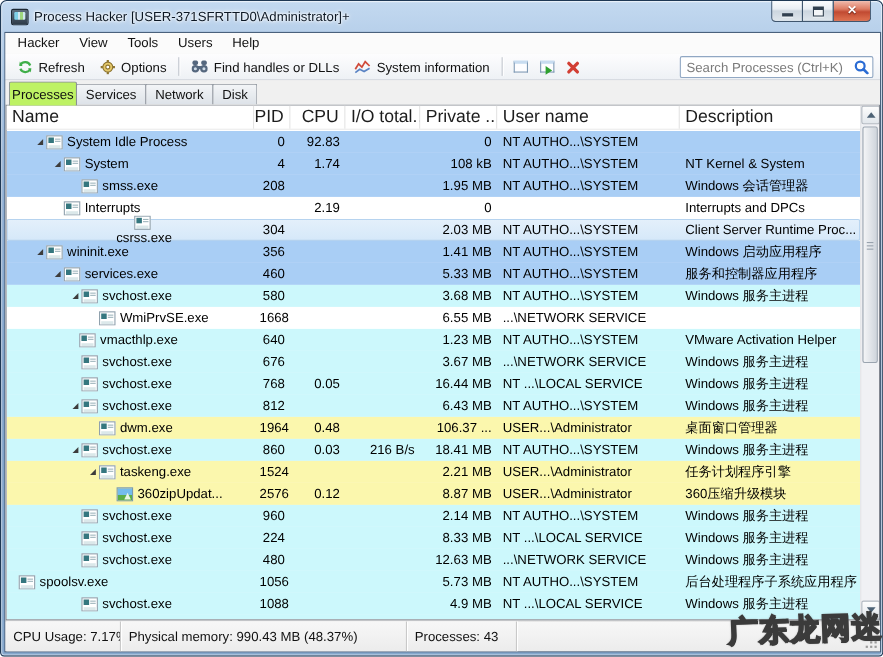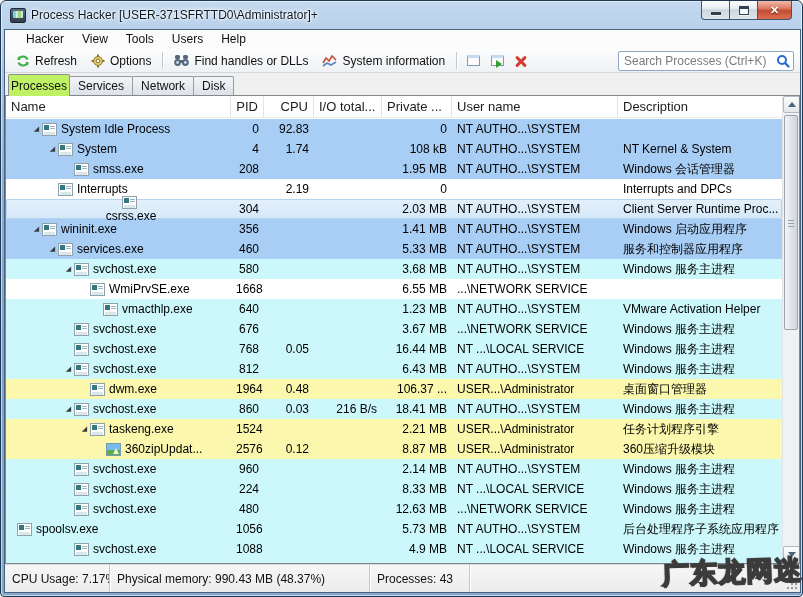--- a/index.html
+++ b/index.html
@@ -25,21 +25,21 @@
     background:linear-gradient(#f0b9ab,#dd7c64 40%,#c14a32 55%,#d96a4a 90%); }
   .glyph-min { width:10px; height:3px; background:#31404f; box-shadow:0 1px 0 rgba(255,255,255,.7); margin-top:6px; }
   .glyph-max { width:10px; height:9px; border:1px solid #31404f; border-top:3px solid #31404f;
     background:rgba(255,255,255,.75); box-shadow:0 1px 0 rgba(255,255,255,.6); }
   .glyph-close { color:#fff; font-size:11px; font-weight:bold; text-shadow:0 1px 1px #5e170b; line-height:1; }
 
   
   .client { position:absolute; left:4px; top:29px; width:795px; height:562px; background:#f0f0f0;
     box-shadow:0 0 0 1px #4a617c; }
 
-  .menubar { height:19px; background:#fbfbfb; display:flex; align-items:center; padding-left:12px; }
+  .menubar { height:19px; background:#fbfbfb; display:flex; align-items:center; padding-left:2px; }
   .menu-item { font-size:12px; color:#111; padding:0 9px; line-height:19px; }
 
   .toolbar { position:relative; height:24px; background:linear-gradient(#fdfdfe,#eef1f5);
     border-bottom:1px solid #d3d8de; display:flex; align-items:center; padding:0 4px; }
   .tb-btn { display:flex; align-items:center; gap:5px; height:21px; padding:0 7px; font-size:12px; color:#111; border-radius:2px; }
   .tb-sep { width:1px; height:17px; background:#c3c8cf; box-shadow:1px 0 0 #fff; margin:0 4px; }
   .tb-iconbtn { width:24px; height:21px; display:flex; align-items:center; justify-content:center; }
   .pane-ic { width:13px; height:11px; background:#fdfdff; border:1px solid #7e99b4; border-top:3px solid #c8dcf0; position:relative; }
   .pane-ic.go::after { content:""; position:absolute; right:-3px; bottom:-3px; width:0; height:0;
     border:4px solid transparent; border-left:6px solid #2fa12f; }
@@ -55,21 +55,21 @@
 
   .tabbar { height:22px; display:flex; align-items:flex-end; padding-left:3px; background:#f0f0f0; position:relative; z-index:3; }
   .tab { height:19px; display:flex; align-items:center; padding:0 8px; font-size:12px; color:#111;
     background:linear-gradient(#f3f5f7,#dde2e8); border:1px solid #979da5; border-bottom:none;
     border-radius:2px 2px 0 0; margin-right:-1px; }
   .tab.active { height:22px; background:#bef264; border-color:#8b9096; margin-bottom:-1px; z-index:4; padding:0 2px; }
 
   
   .listview { position:relative; height:469px; margin:0; border:1px solid #828790; background:#fff; overflow:hidden; z-index:2; }
   .lv-header { display:flex; height:22px; background:#fff; border-bottom:1px solid #ececec; }
-  .hc { font-size:13px; color:#1c1c1c; display:flex; align-items:center; padding:0 5px;
+  .hc { font-size:16px; color:#1c1c1c; display:flex; align-items:center; padding:0 5px;
     border-right:1px solid #e4e4e4; overflow:hidden; white-space:nowrap; flex-shrink:0; }
   .hc.num { justify-content:flex-end; }
   .w-name{width:225px;} .w-pid{width:33px;} .w-cpu{width:50px;} .w-io{width:68px;}
   .w-priv{width:70px;} .w-user{width:166px;} .w-desc{flex:1; border-right:none;}
   .lv-body { position:absolute; left:0; top:23px; right:17px; bottom:0; overflow:hidden; }
   .row { display:flex; height:20px; align-items:center; font-size:12px; color:#000; }
   .cell { overflow:hidden; white-space:nowrap; flex-shrink:0; padding:0 5px; }
   .cell.num { text-align:right; }
   .c-name { display:flex; align-items:center; padding:0; }
   .exp-slot { width:11px; flex-shrink:0; display:flex; align-items:center; justify-content:center;
@@ -337,21 +337,21 @@
       <span class="picon default"></span>
       <span class="ptext">WmiPrvSE.exe</span>
     </div>
     <div class="cell num w-pid">1668</div>
     <div class="cell num w-cpu"></div>
     <div class="cell num w-io"></div>
     <div class="cell num w-priv">6.55 MB</div>
     <div class="cell w-user">...\NETWORK SERVICE</div>
   </div>
           <div class="row bg-service">
-    <div class="cell c-name w-name" style="padding-left: 86px;">
+    <div class="cell c-name w-name" style="padding-left: 55px;">
       <span class="exp-slot"></span>
       <span class="picon default"></span>
       <span class="ptext">vmacthlp.exe</span>
     </div>
     <div class="cell num w-pid">640</div>
     <div class="cell num w-cpu"></div>
     <div class="cell num w-io"></div>
     <div class="cell num w-priv">1.23 MB</div>
     <div class="cell w-user">NT AUTHO...\SYSTEM</div>
     <div class="cell w-desc">VMware Activation Helper</div>

